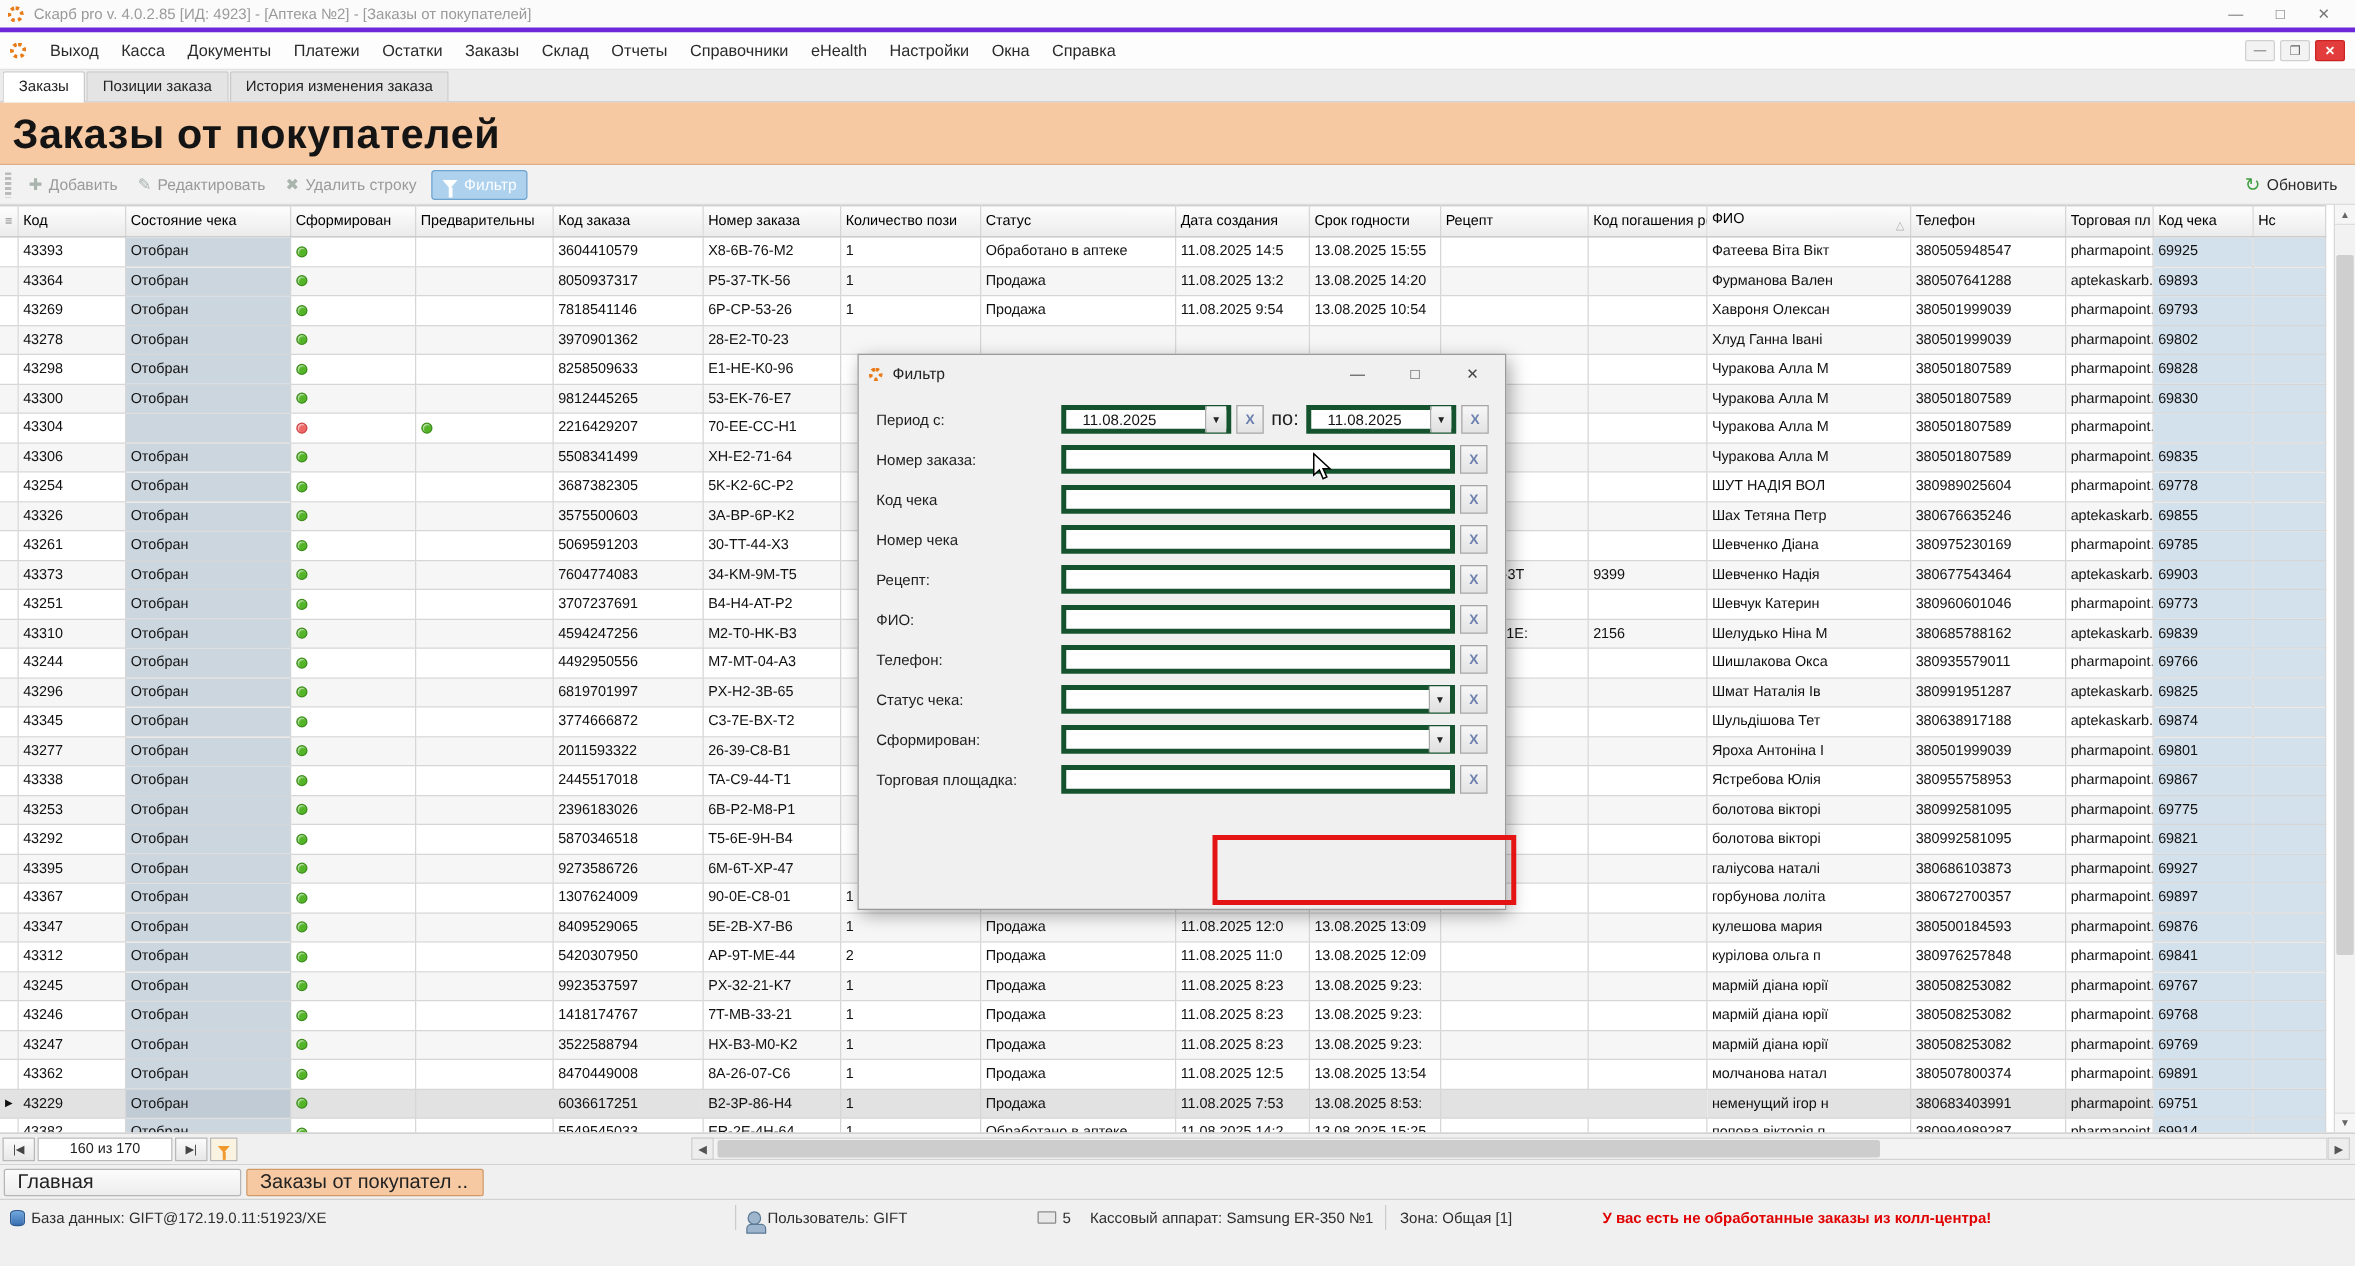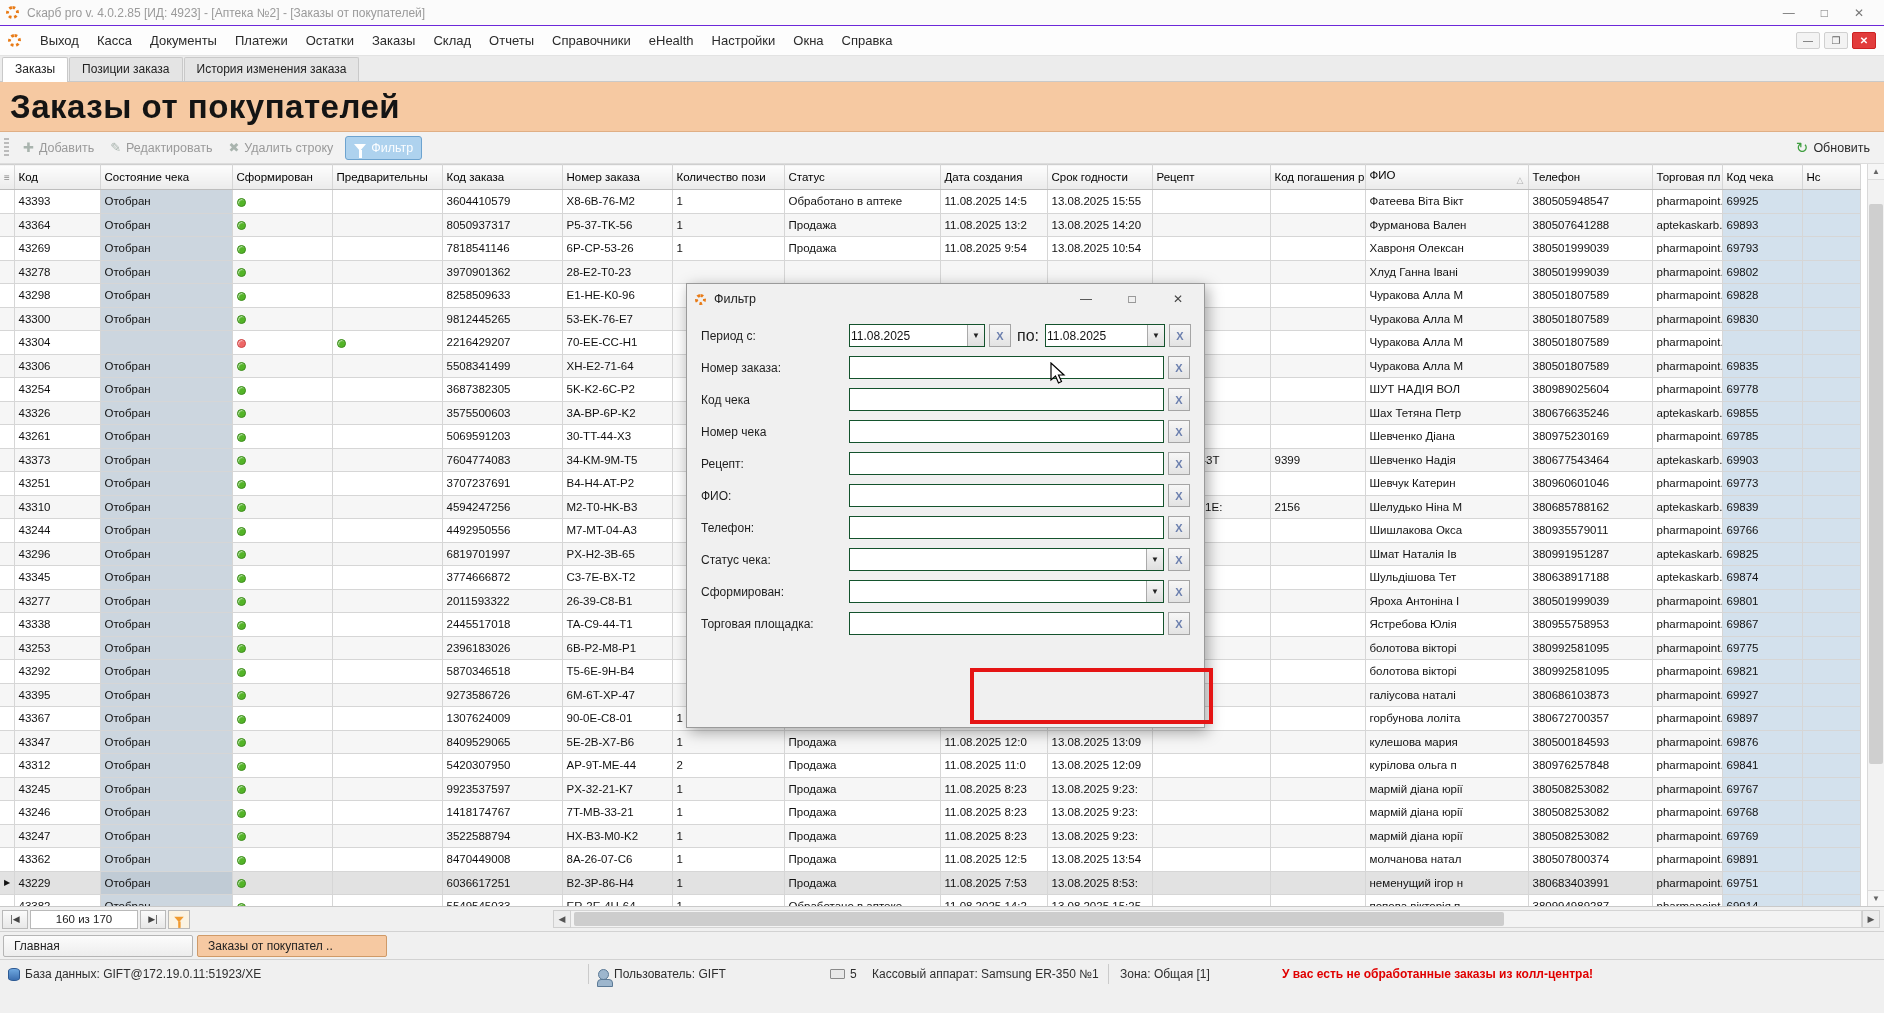--- a/index.html
+++ b/index.html
@@ -1,21 +1,21 @@
 <!DOCTYPE html>
 <html><head>
 <meta charset="utf-8">
 <style>
   * { box-sizing: border-box; margin:0; padding:0; }
   html,body { width:1884px; height:1013px; overflow:hidden; }
   body { font-family:"Liberation Sans", sans-serif; background:#fff; }
   .screen { position:relative; width:1884px; height:1013px; background:#f0f0f0; overflow:hidden; }
 
   
-  .titlebar { height:26px; background:#fbfbfb; display:flex; align-items:center; padding:0 6px; border-bottom:1px solid #6d28d9; }
+  .titlebar { height:26px; background:#fbfbfb; display:flex; align-items:center; padding:0 6px; border-bottom:4px solid #6d28d9; }
   .logo { width:13px; height:13px; border:3px dotted #e87b17; border-radius:50%; display:inline-block; flex:none; }
   .titlebar .t-text { color:#9a9a9a; font-size:12px; margin-left:8px; flex:1; white-space:nowrap; overflow:hidden; }
   .win-controls { display:flex; gap:26px; color:#777; font-size:12px; margin-right:14px; }
   .win-controls span { cursor:default; }
 
   
   .menubar { height:30px; background:#fdfdfd; display:flex; align-items:center; padding:0 8px; border-bottom:1px solid #e3e3e3; }
   .menubar .logo { margin-right:10px; }
   .menu-item { font-size:13px; color:#2b2b2b; padding:4px 9px; white-space:nowrap; }
   .mdi-controls { margin-left:auto; display:flex; gap:4px; align-items:center; }
@@ -78,21 +78,21 @@
   .nav-count { min-width:108px; height:19px; border:1px solid #b9b9b9; background:#fff; font-size:11.5px; display:flex; align-items:center; justify-content:center; padding:0 8px; margin-right:2px; color:#222; }
   .nav-funnel { width:22px; height:19px; border:1px solid #b9b9b9; background:#fbf3e2; display:flex; align-items:center; justify-content:center; margin-right:6px; }
   .nav-funnel .funnel { transform:scale(.8); }
   .htrack { position:absolute; left:553px; right:22px; top:3px; height:18px; background:#f3f3f3; border:1px solid #d4d4d4; }
   .hbtn { position:absolute; top:3px; width:18px; height:18px; background:#ededed; border:1px solid #cfcfcf; font-size:9px; color:#555; display:flex; align-items:center; justify-content:center; }
   .hbtn.left { left:553px; } .hbtn.right { right:4px; }
   .hthumb { position:absolute; left:20px; top:1px; height:14px; width:930px; background:#cdcdcd; border-radius:2px; }
 
   
   .bottomtabs { height:28px; background:#f0f0f0; border-top:1px solid #d2d2d2; display:flex; align-items:center; padding:2px 3px; gap:4px; }
-  .btab { height:22px; min-width:190px; border:1px solid #b5b5b5; background:linear-gradient(#fcfcfc,#ededed); font-size:12px; color:#222; display:flex; align-items:center; padding:0 10px; border-radius:2px; }
+  .btab { height:22px; min-width:190px; border:1px solid #b5b5b5; background:linear-gradient(#fcfcfc,#ededed); font-size:16px; color:#222; display:flex; align-items:center; padding:0 10px; border-radius:2px; }
   .btab.active { background:#f6c9a2; border-color:#cf9a68; }
 
   
   .statusbar { height:28px; background:#f0f0f0; border-top:1px solid #d2d2d2; position:relative; font-size:12px; color:#2e2e2e; }
   .sb-item { position:absolute; top:0; height:28px; display:flex; align-items:center; gap:5px; white-space:nowrap; }
   .sb-sep { position:absolute; top:4px; width:1px; height:20px; background:#cbcbcb; }
   .sb-alert { color:#e00000; font-weight:bold; }
   .ico-db { width:12px; height:13px; background:linear-gradient(#6fa8e0,#3c6fb0); border-radius:5px/3px; border:1px solid #2d5a94; }
   .ico-user { width:11px; height:11px; border-radius:50%; background:#9db6cd; border:1px solid #5c7a96; position:relative; }
   .ico-user::after { content:""; position:absolute; left:-2px; top:9px; width:14px; height:6px; background:#9db6cd; border:1px solid #5c7a96; border-radius:4px 4px 0 0; }
@@ -102,21 +102,21 @@
   .dialog { position:absolute; left:686px; top:283px; width:519px; height:445px; background:#f0f0f0; border:1px solid #9a9a9a; box-shadow:3px 4px 14px rgba(0,0,0,.35); z-index:50; }
   .dlg-title { height:30px; display:flex; align-items:center; padding:0 8px; }
   .dlg-title .logo { width:11px; height:11px; border-width:3px; }
   .dlg-title .t { font-size:12.5px; color:#222; margin-left:8px; flex:1; }
   .dlg-ctl { display:flex; gap:18px; margin-right:4px; color:#444; font-size:12px; }
   .dlg-ctl span { width:28px; text-align:center; }
   .dlg-body { padding:10px 14px 0; }
   .fld-row { display:flex; align-items:center; height:23px; margin-bottom:9px; }
   .fld-label { width:148px; font-size:12px; color:#1e1e1e; flex:none; }
   .fld-area { flex:1; display:flex; align-items:center; }
-  .inp { height:23px; background:#fff; border:1px solid #14532d; display:flex; align-items:center; font-size:12px; color:#111; padding-left:1px; position:relative; }
+  .inp { height:23px; background:#fff; border:4px solid #14532d; display:flex; align-items:center; font-size:12px; color:#111; padding-left:13px; position:relative; }
   .inp .val { flex:1; }
   .inp .dd { width:17px; height:21px; background:linear-gradient(#f6f6f6,#dfdfdf); border-left:1px solid #aaa; display:flex; align-items:center; justify-content:center; font-size:8px; color:#222; flex:none; }
   .inp.grow { flex:1; }
   .xbtn { width:22px; height:23px; margin-left:4px; background:linear-gradient(#f7f7f7,#e3e3e3); border:1px solid #a5a5a5; color:#6b7fae; font-size:11px; font-weight:bold; display:flex; align-items:center; justify-content:center; flex:none; }
   .midlabel { font-size:16px; color:#1e1e1e; margin:0 6px; flex:none; }
   .dlg-footer { position:absolute; left:0; right:0; bottom:0; height:57px; border-top:1px solid #d8d8d8; }
   .dlg-btns { position:absolute; right:10px; bottom:15px; display:flex; gap:24px; }
   .dlg-btn { height:27px; padding:0 14px; font-size:12.5px; color:#111; background:linear-gradient(#f7f7f7,#dedede); border:1px solid #9a9a9a; display:flex; align-items:center; justify-content:center; min-width:88px; }
   .dlg-btn.apply { border:1px solid #555; box-shadow:0 0 0 2px #4e9de0; outline:1px dotted #777; outline-offset:-4px; }
 

